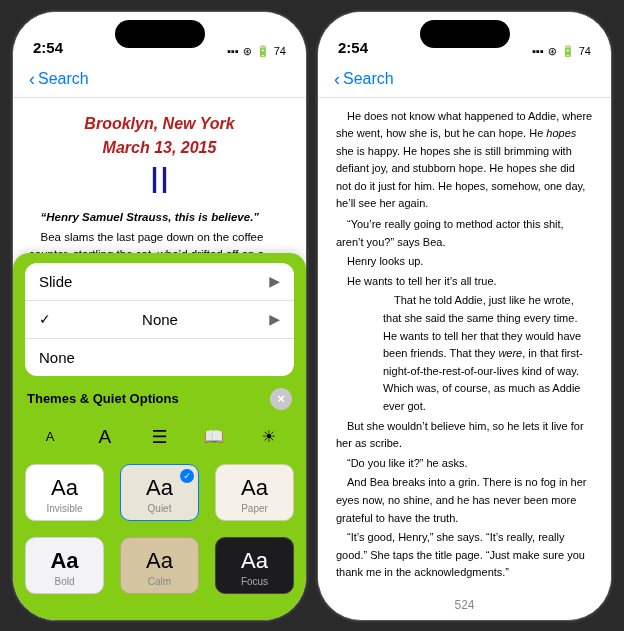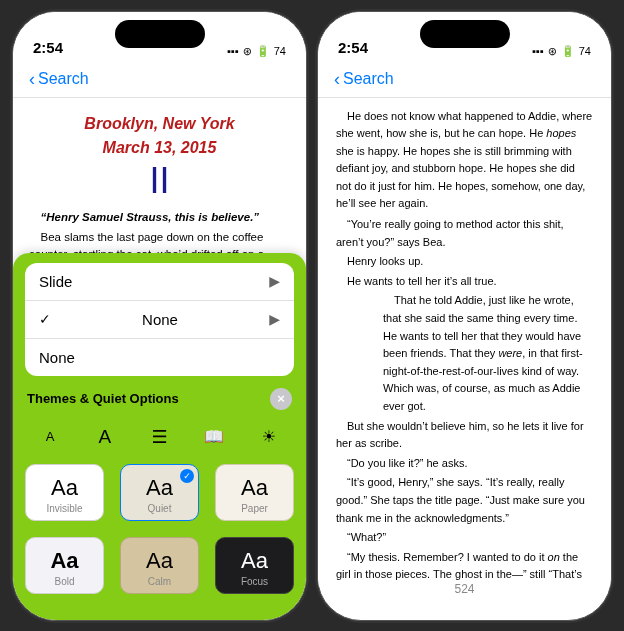--- a/index.html
+++ b/index.html
@@ -269,21 +269,21 @@
       align-items: center;
       justify-content: center;
     }
     .selected-dot::after {
       content: '✓';
       font-size: 9px;
       color: #fff;
     }
     .page-number {
       position: absolute;
-      bottom: 24px;
+      bottom: 8px;
       left: 50%;
       transform: translateX(-50%);
       font-size: 12px;
       color: #888;
     }
     .left-content {
       height: calc(100% - 86px);
       overflow: hidden;
     }
   </style>
@@ -418,20 +418,21 @@
       </div>
     </div>
     <div class="book-content-right" style="height: calc(100% - 120px); overflow: hidden;">
       <p style="margin-bottom:3px; text-indent:1em;">He does not know what happened to Addie, where she went, how she is, but he can hope. He <em>hopes</em> she is happy. He hopes she is still brimming with defiant joy, and stubborn hope. He hopes she did not do it just for him. He hopes, somehow, one day, he’ll see her again.</p>
       <p style="margin-bottom:2px; text-indent:1em;">“You’re really going to method actor this shit, aren’t you?” says Bea.</p>
       <p style="margin-bottom:2px; text-indent:1em;">Henry looks up.</p>
       <p style="margin-bottom:2px; text-indent:1em;">He wants to tell her it’s all true.</p>
       <p style="margin-bottom:2px; text-indent:1em;margin-left:47px;">That he told Addie, just like he wrote, that she said the same thing every time. He wants to tell her that they would have been friends. That they <em>were</em>, in that first-night-of-the-rest-of-our-lives kind of way. Which was, of course, as much as Addie ever got.</p>
       <p style="margin-bottom:2px; text-indent:1em;">But she wouldn’t believe him, so he lets it live for her as scribe.</p>
       <p style="margin-bottom:2px; text-indent:1em;">“Do you like it?” he asks.</p>
+      <p style="margin-bottom:2px; text-indent:1em;">And Bea breaks into a grin. There is no fog in her eyes now, no shine, and he has never been more grateful to have the truth.</p>
       <p style="margin-bottom:2px; text-indent:1em;">“It’s good, Henry,” she says. “It’s really, really good.” She taps the title page. “Just make sure you thank me in the acknowledgments.”</p>
       <p style="margin-bottom:2px; text-indent:1em;">“What?”</p>
       <p style="margin-bottom:2px; text-indent:1em;">“My thesis. Remember? I wanted to do it <em>on</em> the girl in those pieces. The ghost in the—” still “That’s her, isn’t it?” </p>
 
     </div>
     <div class="page-number">524</div>
   </div>
 
 </div>
 

